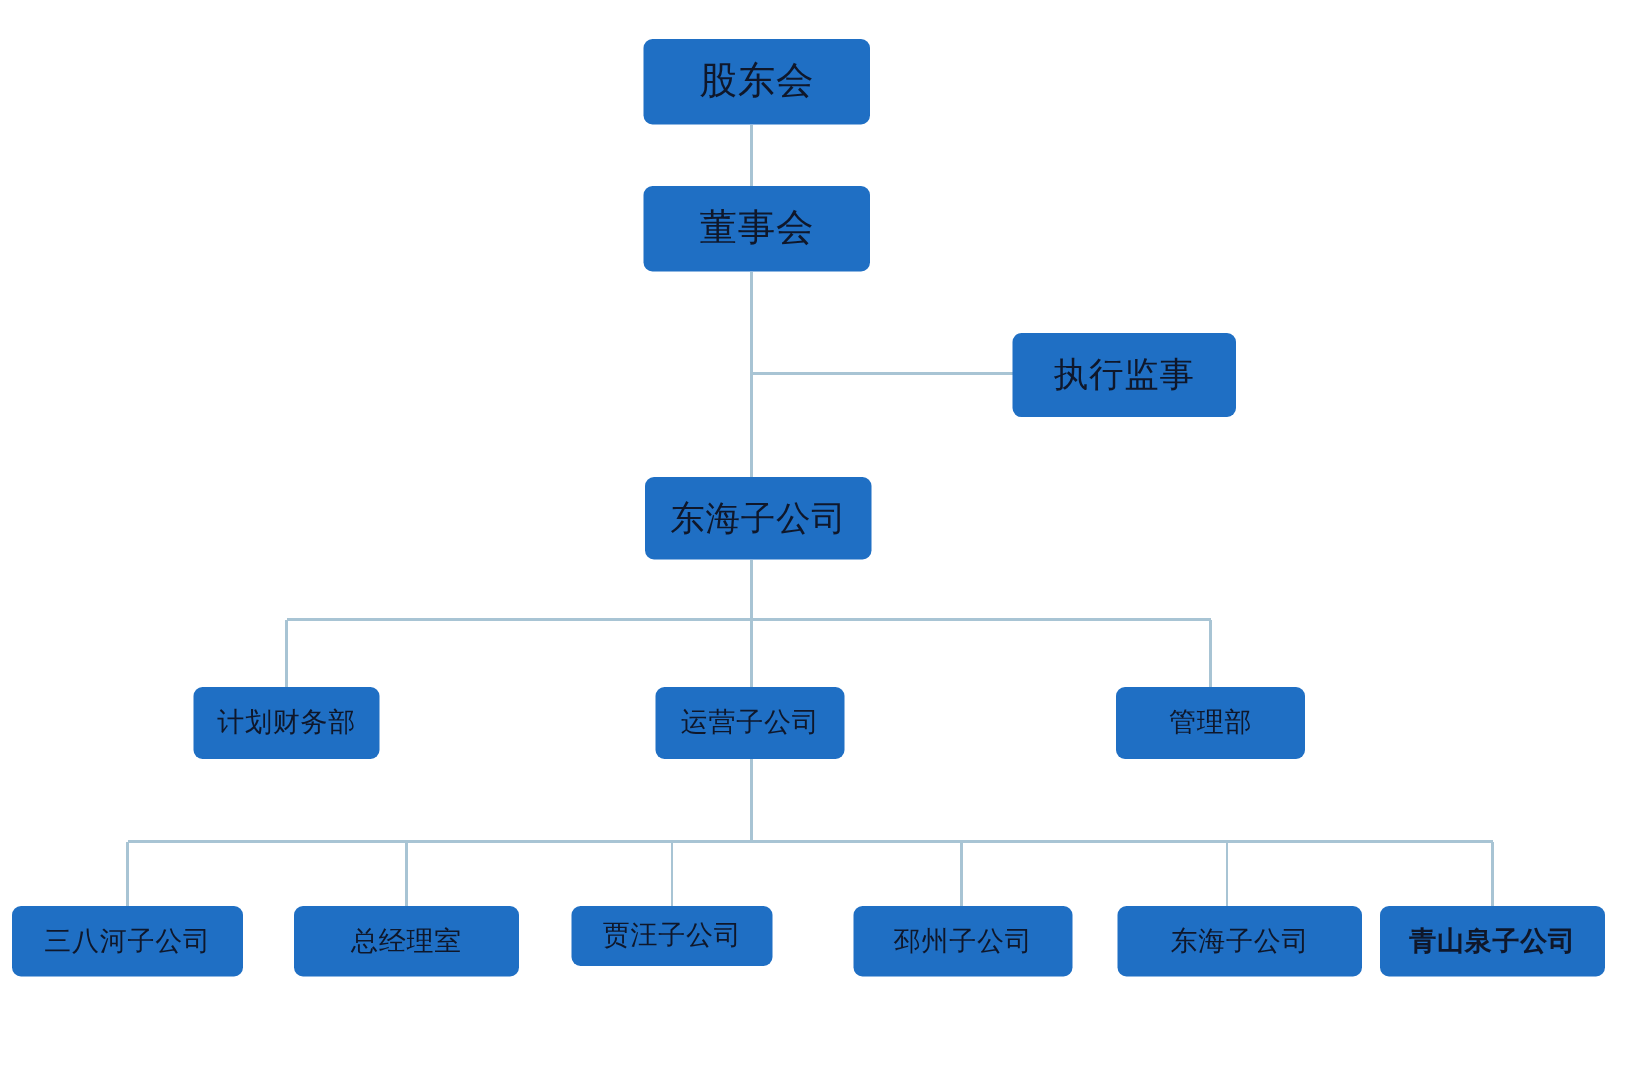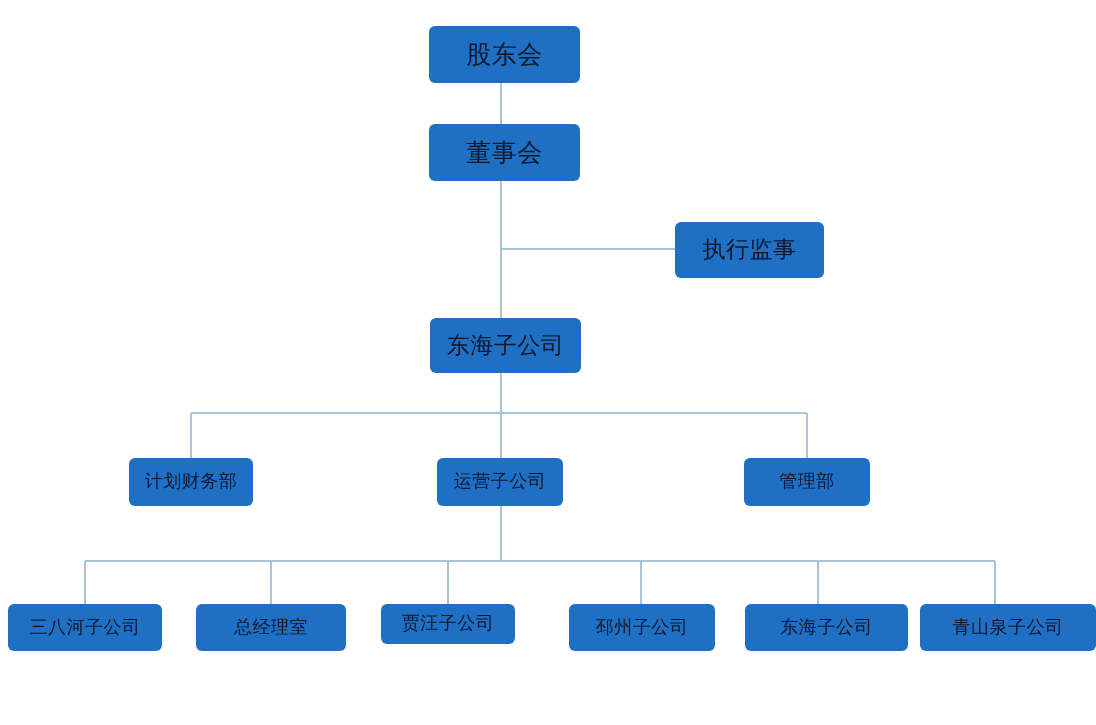--- a/index.html
+++ b/index.html
@@ -111,18 +111,18 @@
       </div>
       <div class="node tier-sub" style="left: 381px; top: 604px; width: 134px; height: 40px;">
         <span class="node-label">贾汪子公司</span>
       </div>
       <div class="node tier-sub" style="left: 569px; top: 604px; width: 146px; height: 47px;">
         <span class="node-label">邳州子公司</span>
       </div>
       <div class="node tier-sub" style="left: 745px; top: 604px; width: 163px; height: 47px;">
         <span class="node-label">东海子公司</span>
       </div>
-      <div class="node tier-sub" style="left: 920px; top: 604px; width: 176px; height: 47px;">
+      <div class="node tier-sub" style="left: 920px; top: 604px; width: 150px; height: 47px; font-weight: bold;">
         <span class="node-label">青山泉子公司</span>
       </div>
     </div>
 
 </div>
 
 </body></html>

